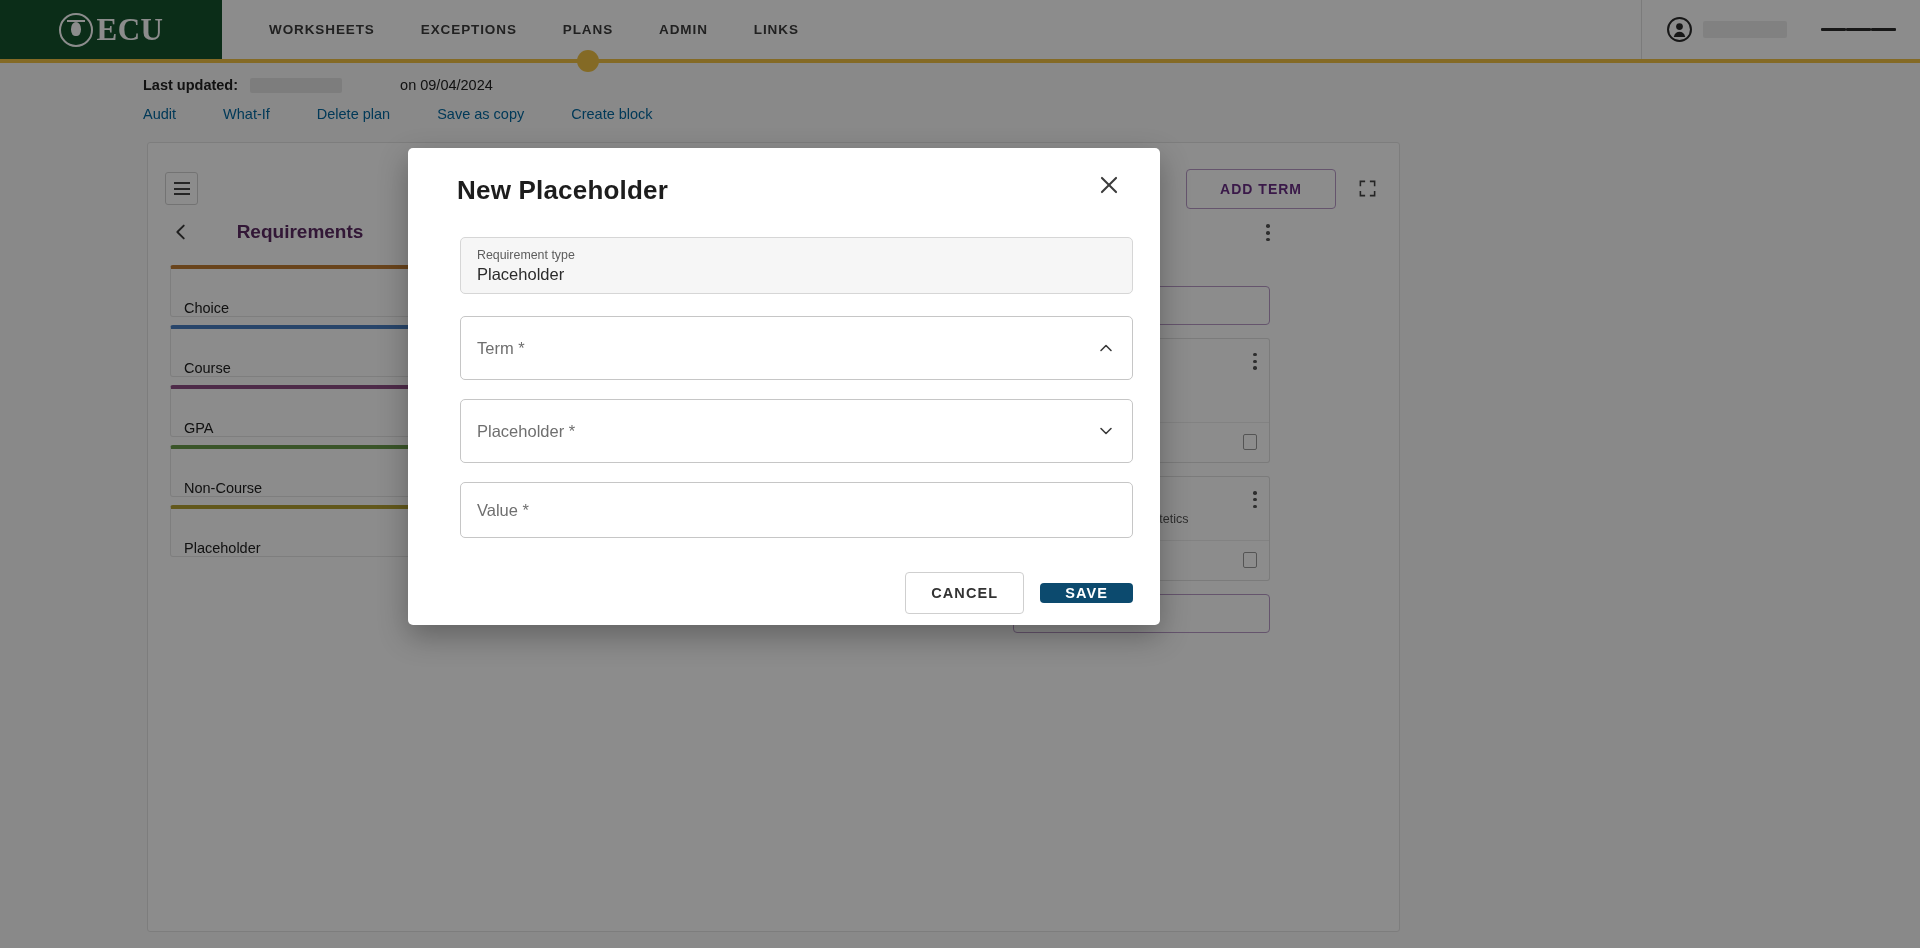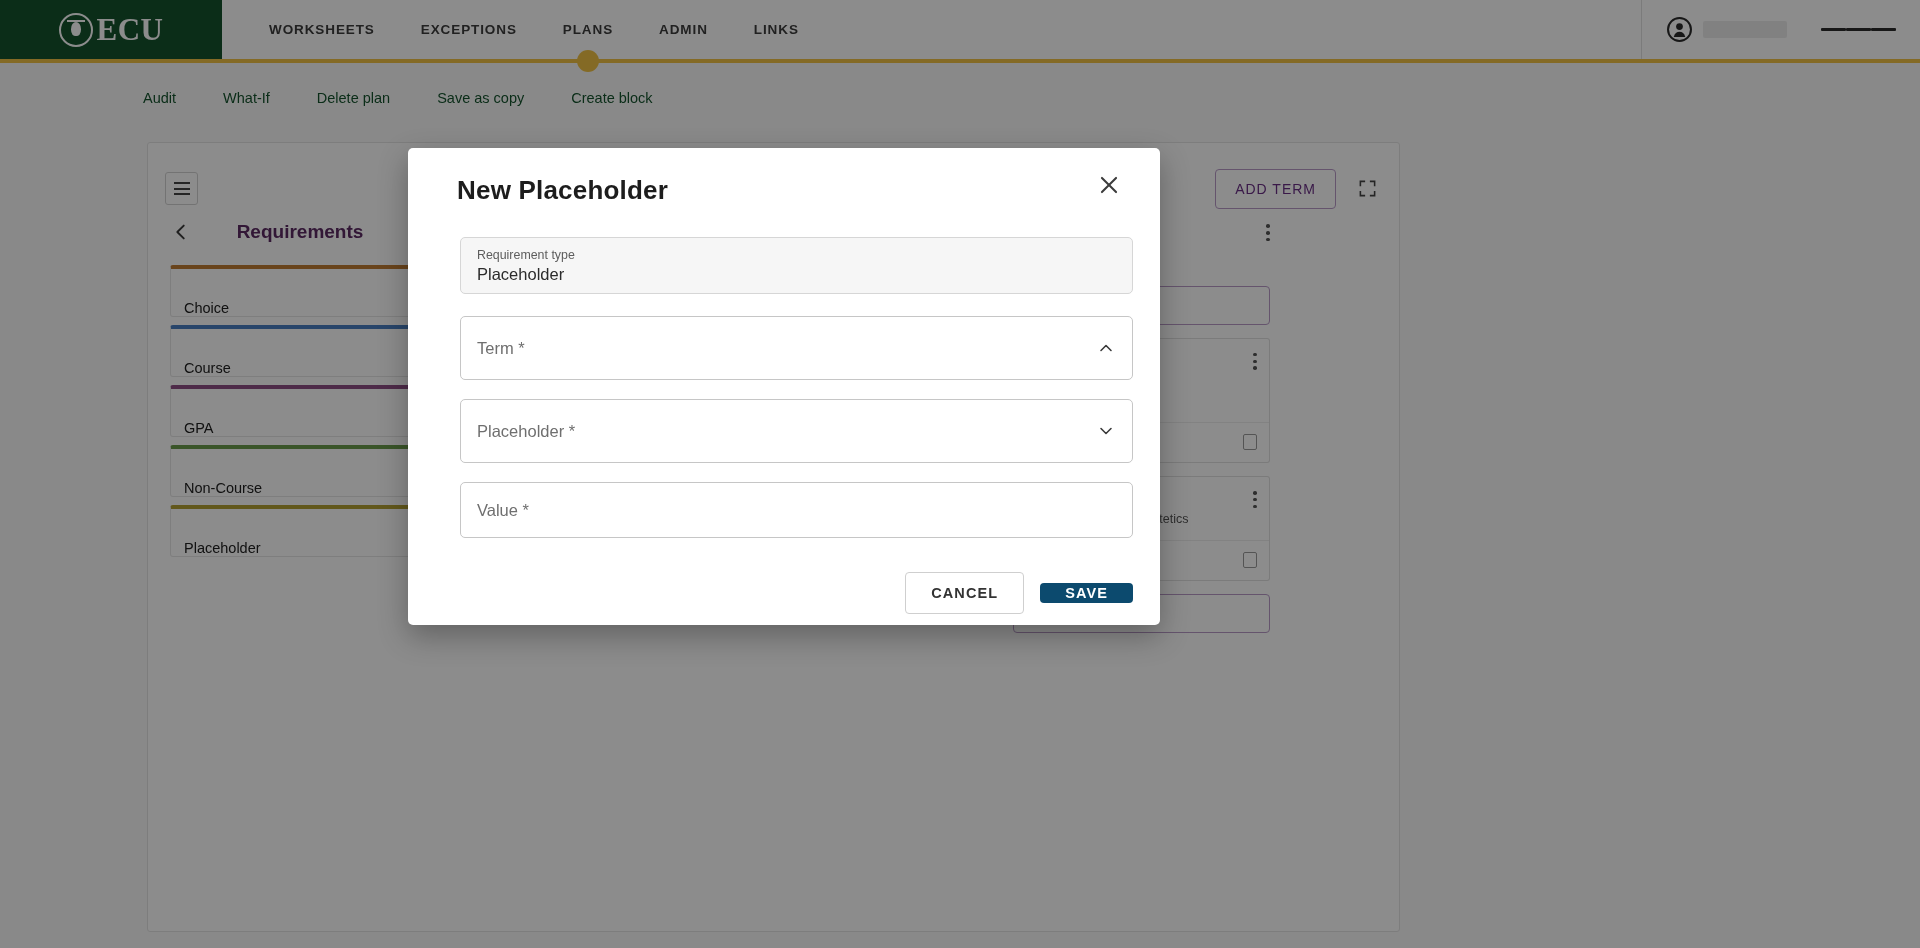--- a/index.html
+++ b/index.html
@@ -78,21 +78,21 @@
   .subhead { position: absolute; top: 63px; left: 0; width: 1920px; padding: 14px 0 0 143px; }
   .lastupdated { display: flex; align-items: center; gap: 0; font-size: 14.5px; }
   .lu-label { font-weight: 700; color: #212121; }
   .lu-redact {
     width: 92px; height: 15px; background: #e4e4e4;
     border-radius: 2px; margin-left: 12px;
   }
   .lu-date { color: #212121; margin-left: 58px; }
   .actionbar { display: flex; gap: 0; margin-top: 13px; }
   .action-link {
-    font-size: 14.5px; color: #14532d; cursor: pointer;
+    font-size: 14.5px; color: #0369a1; cursor: pointer;
     padding-right: 47px;
   }
 
   
   .planbody {
     position: absolute; top: 142px; left: 147px;
     width: 1253px; height: 790px;
     background: #ffffff; border: 1px solid #e4e4e4;
     border-radius: 3px; overflow: hidden;
   }
@@ -103,22 +103,22 @@
   .menu-square {
     width: 33px; height: 33px; border: 1px solid #d2d2d2;
     border-radius: 3px; background: #fff; cursor: pointer;
     display: flex; flex-direction: column; align-items: center;
     justify-content: center; gap: 3.4px;
   }
   .menu-square i { display: block; width: 16px; height: 2px; background: #444; }
   .toolbar-right { margin-left: auto; display: flex; align-items: center; gap: 22px; }
   .add-term-btn {
     border: 1px solid #b89ac7; border-radius: 4px;
-    color: #6a2f85; background: #fff; font-weight: 400;
-    font-size: 14px; letter-spacing: 1px; padding: 11px 19px;
+    color: #6a2f85; background: #fff; font-weight: 700;
+    font-size: 14px; letter-spacing: 1px; padding: 11px 33px;
     cursor: pointer; text-transform: uppercase;
   }
   .expand-icon { width: 19px; height: 19px; cursor: pointer; }
 
   .plan-cols { display: flex; height: 716px; }
 
   
   .req-panel { width: 301px; flex: none; padding: 0 19px 0 22px; }
   .req-head {
     display: flex; align-items: center; gap: 0;
@@ -279,20 +279,25 @@
       </div>
       <div class="hamburger-btn">
         <span></span>
           <span></span>
           <span></span>
       </div>
     </div>
   </div>
 
   <div class="subhead">
+    <div class="lastupdated">
+      <span class="lu-label">Last updated:</span>
+      <span class="lu-redact"></span>
+      <span class="lu-date">on 09/04/2024</span>
+    </div>
     <div class="actionbar">
       <span class="action-link">Audit</span>
       <span class="action-link">What-If</span>
       <span class="action-link">Delete plan</span>
       <span class="action-link">Save as copy</span>
       <span class="action-link">Create block</span>
     </div>
   </div>
 
   <div class="planbody">

